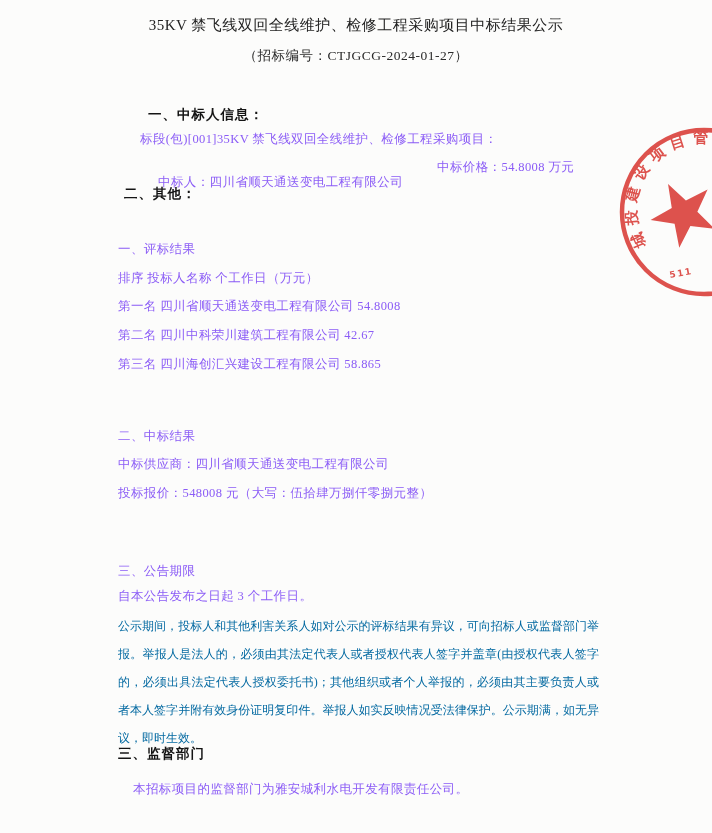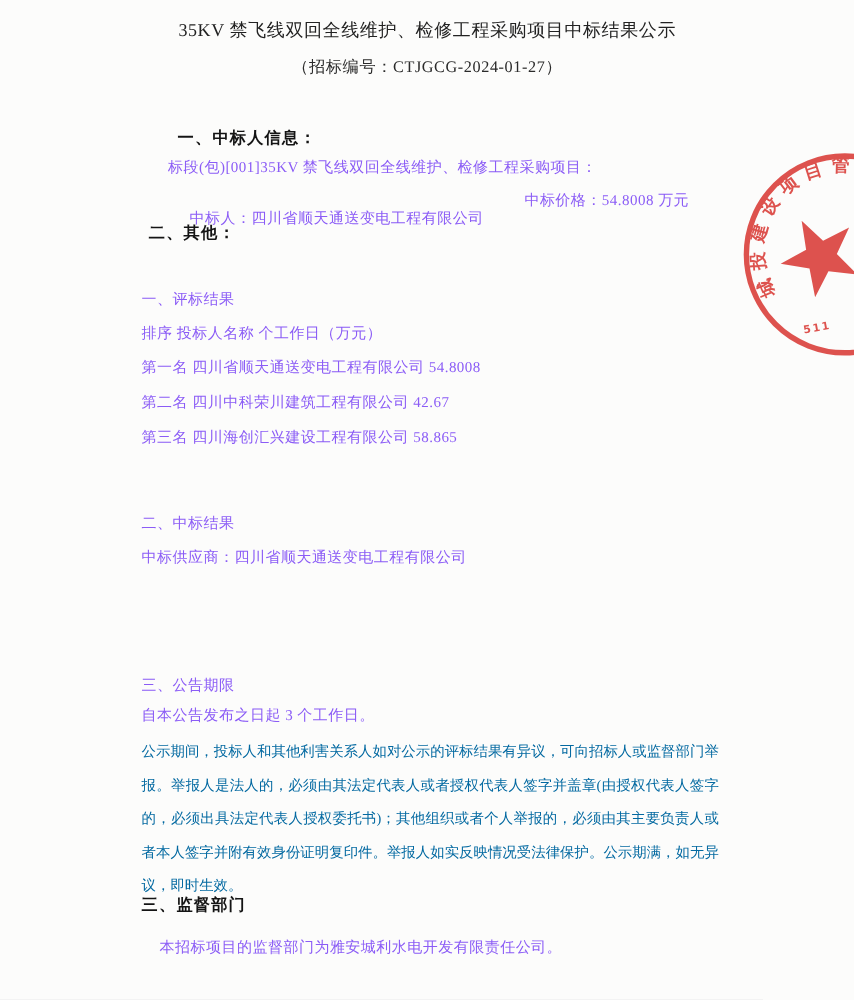--- a/index.html
+++ b/index.html
@@ -76,20 +76,21 @@
   <div class="abs h-bold" style="top:185px;left:124px;">二、其他：</div>
 
   <div class="abs body-txt" style="top:241px;left:118px;">一、评标结果</div>
   <div class="abs body-txt" style="top:270px;left:118px;">排序 投标人名称 个工作日（万元）</div>
   <div class="abs body-txt" style="top:298px;left:118px;">第一名 四川省顺天通送变电工程有限公司 54.8008</div>
   <div class="abs body-txt" style="top:327px;left:118px;">第二名 四川中科荣川建筑工程有限公司 42.67</div>
   <div class="abs body-txt" style="top:356px;left:118px;">第三名 四川海创汇兴建设工程有限公司 58.865</div>
 
   <div class="abs body-txt" style="top:428px;left:118px;">二、中标结果</div>
   <div class="abs body-txt" style="top:456px;left:118px;">中标供应商：四川省顺天通送变电工程有限公司</div>
+  <div class="abs body-txt" style="top:485px;left:118px;">投标报价：548008 元（大写：伍拾肆万捌仟零捌元整）</div>
 
   <div class="abs body-txt" style="top:563px;left:118px;">三、公告期限</div>
   <div class="abs body-txt" style="top:588px;left:118px;">自本公告发布之日起 3 个工作日。</div>
   <div class="para">公示期间，投标人和其他利害关系人如对公示的评标结果有异议，可向招标人或监督部门举报。举报人是法人的，必须由其法定代表人或者授权代表人签字并盖章(由授权代表人签字的，必须出具法定代表人授权委托书)；其他组织或者个人举报的，必须由其主要负责人或者本人签字并附有效身份证明复印件。举报人如实反映情况受法律保护。公示期满，如无异议，即时生效。</div>
 
   <div class="abs h-bold" style="top:745px;left:118px;">三、监督部门</div>
   <div class="abs body-txt" style="top:781px;left:133px;">本招标项目的监督部门为雅安城利水电开发有限责任公司。</div>
 
   <div class="seal">
     <svg width="220" height="200" viewBox="0 0 220 200" style="opacity:0.88;">

